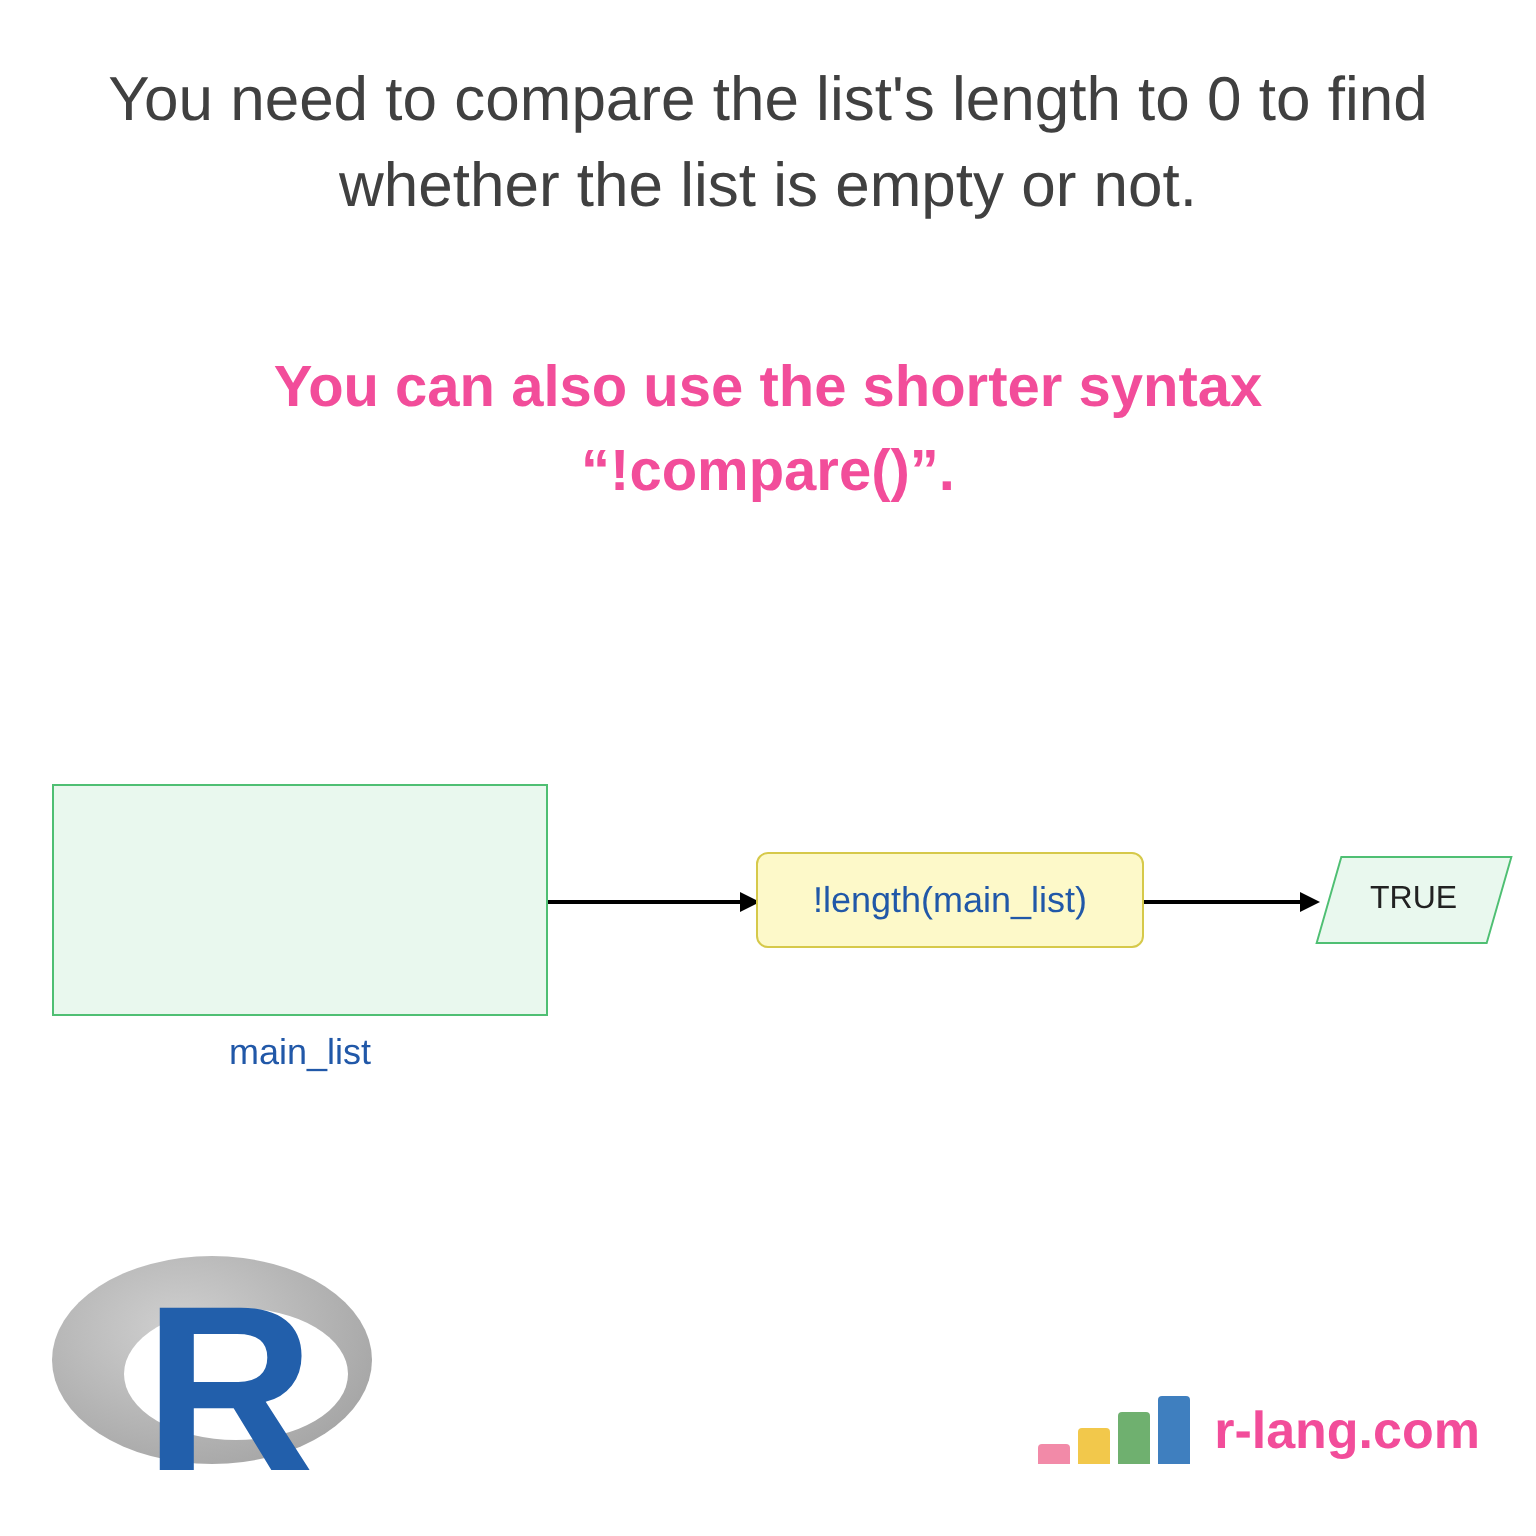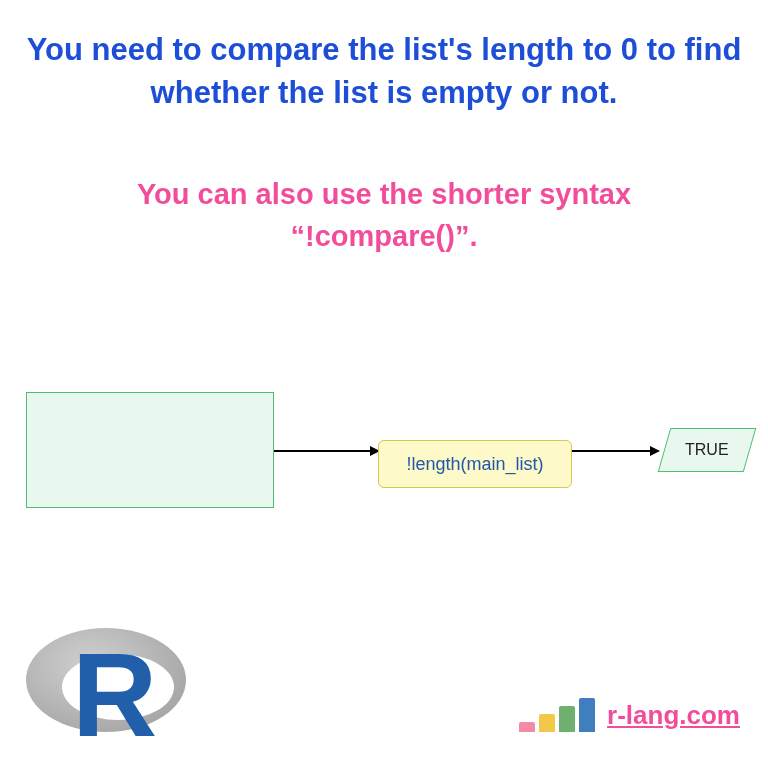--- a/index.html
+++ b/index.html
@@ -5,23 +5,23 @@
   * { box-sizing: border-box; margin: 0; padding: 0; }
   body {
     width: 768px;
     height: 768px;
     background: #ffffff;
     font-family: -apple-system, BlinkMacSystemFont, "Segoe UI", Arial, sans-serif;
     position: relative;
     overflow: hidden;
   }
   .headline {
-    color: #1d4ed8;
+    color: #404040;
     font-size: 31px;
-    font-weight: 700;
+    font-weight: 400;
     text-align: center;
     padding: 28px 14px 0 14px;
     line-height: 1.4;
   }
   .subhead {
     color: #f24d9a;
     font-size: 29px;
     font-weight: 700;
     text-align: center;
     padding: 58px 40px 0 40px;
@@ -59,21 +59,20 @@
     width: 194px;
     height: 48px;
     background: #fdf9c9;
     border: 1.5px solid #d6c94a;
     border-radius: 6px;
     display: flex;
     align-items: center;
     justify-content: center;
     color: #2158a8;
     font-size: 18px;
-    margin-top: 14px;
   }
   .box-true {
     position: absolute;
     left: 664px;
     top: 48px;
     width: 86px;
     height: 44px;
     background: #e9f8ee;
     border: 1.5px solid #4fbf73;
     transform: skewX(-16deg);
@@ -147,31 +146,31 @@
   .bar { width: 16px; border-radius: 2px 2px 0 0; }
   .b1 { height: 10px; background: #f28aa8; }
   .b2 { height: 18px; background: #f2c84b; }
   .b3 { height: 26px; background: #6fb06f; }
   .b4 { height: 34px; background: #3f7fbf; }
   .brand-text {
     color: #f24d9a;
     font-size: 26px;
     font-weight: 700;
     padding-bottom: 1px;
-    text-decoration: underline;
   }
 </style>
 </head>
 <body>
 
 <div class="headline">You need to compare the list's length to 0 to find whether the list is empty or not.</div>
 <div class="subhead">You can also use the shorter syntax “!compare()”.</div>
 
 <div class="diagram">
   <div class="box-list"></div>
+  <div class="box-list-label">main_list</div>
 
   <div class="arrow-line" style="left:274px; top:70px; width:104px;"></div>
   <div class="arrow-head" style="left:370px; top:65.5px;"></div>
 
   <div class="box-func">
     <span>!length(main_list)</span>
   </div>
 
   <div class="arrow-line" style="left:572px; top:70px; width:80px;"></div>
   <div class="arrow-head" style="left:650px; top:65.5px;"></div>

